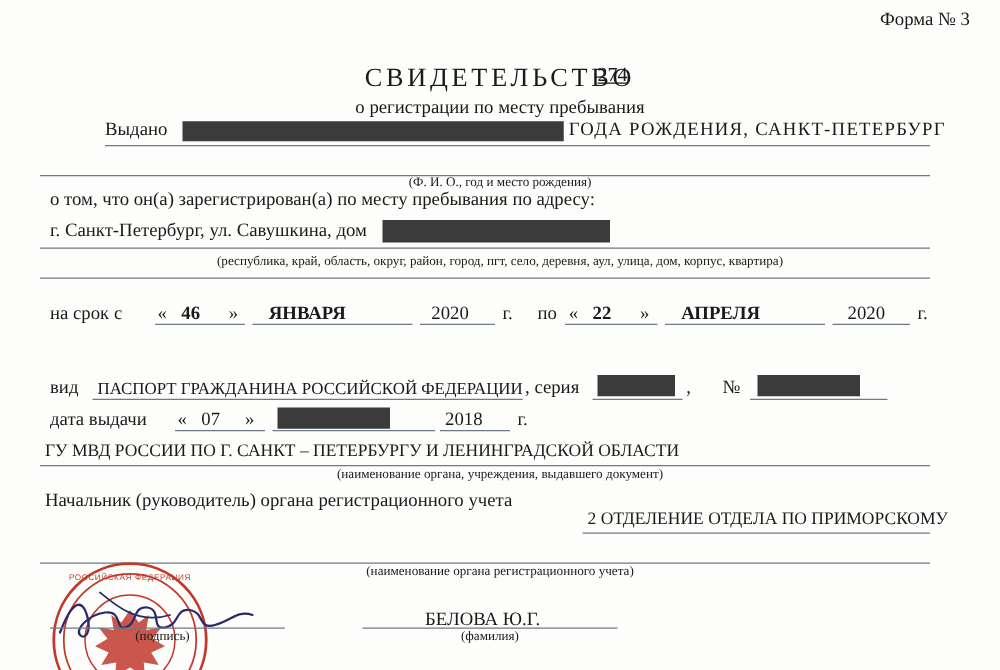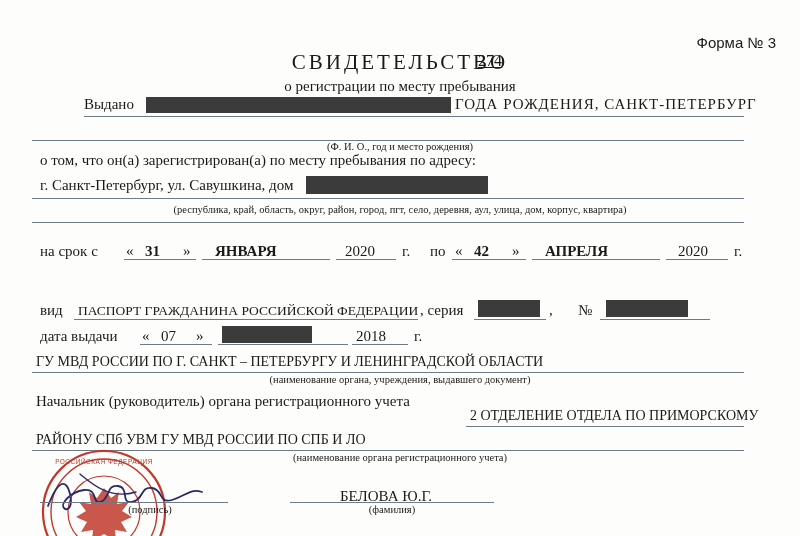--- a/index.html
+++ b/index.html
@@ -13,24 +13,24 @@
   }
   #page {
     position: relative;
     width: 800px;
     height: 536px;
     background: #fdfdfb;
     overflow: hidden;
   }
   .abs { position: absolute; }
   .form-no {
-    top: 34px;
+    top: 8px;
     right: 24px;
     font-size: 15px;
-    font-family: Liberation Sans, sans-serif;
+    font-family: Liberation Serif, serif;
   }
   .title {
     top: 50px;
     left: 0;
     width: 100%;
     text-align: center;
     font-size: 21px;
     letter-spacing: 3px;
     font-family: Liberation Serif, serif;
   }
@@ -109,34 +109,34 @@
   <div class="abs val" style="left:40px; top:177px;">г. Санкт-Петербург, ул. Савушкина, дом</div>
 
   <div class="abs lbl" style="left:40px; top:152px;">о том, что он(а) зарегистрирован(а) по месту пребывания по адресу:</div>
   <div class="abs redact" style="left:306px; top:176px; width:182px; height:18px;"></div>
   <div class="abs rule" style="left:32px; top:198px; width:712px;"></div>
   <div class="abs small-caption" style="top:204px;">(республика, край, область, округ, район, город, пгт, село, деревня, аул, улица, дом, корпус, квартира)</div>
   <div class="abs rule" style="left:32px; top:222px; width:712px;"></div>
 
   <div class="abs lbl" style="left:40px; top:243px;">на срок с</div>
   <div class="abs lbl" style="left:126px; top:243px;">«</div>
-  <div class="abs val" style="left:145px; top:243px; font-weight:bold;">31</div>
+  <div class="abs val" style="left:145px; top:243px; font-weight:bold;">46</div>
   <div class="abs lbl" style="left:183px; top:243px;">»</div>
   <div class="abs rule" style="left:124px; top:259px; width:72px;"></div>
 
   <div class="abs val" style="left:215px; top:243px; font-weight:bold;">ЯНВАРЯ</div>
   <div class="abs rule" style="left:202px; top:259px; width:128px;"></div>
 
   <div class="abs val" style="left:345px; top:243px;">2020</div>
   <div class="abs rule" style="left:336px; top:259px; width:60px;"></div>
   <div class="abs lbl" style="left:402px; top:243px;">г.</div>
 
   <div class="abs lbl" style="left:430px; top:243px;text-align:center;">по</div>
   <div class="abs lbl" style="left:455px; top:243px;">«</div>
-  <div class="abs val" style="left:474px; top:243px; font-weight:bold;">42</div>
+  <div class="abs val" style="left:474px; top:243px; font-weight:bold;">22</div>
   <div class="abs lbl" style="left:512px; top:243px;">»</div>
   <div class="abs rule" style="left:452px; top:259px; width:74px;"></div>
 
   <div class="abs val" style="left:545px; top:243px; font-weight:bold;">АПРЕЛЯ</div>
   <div class="abs rule" style="left:532px; top:259px; width:128px;"></div>
 
   <div class="abs val" style="left:678px; top:243px;">2020</div>
   <div class="abs rule" style="left:666px; top:259px; width:62px;"></div>
   <div class="abs lbl" style="left:734px; top:243px;">г.</div>
 
@@ -163,21 +163,20 @@
   <div class="abs rule" style="left:352px; top:344px; width:56px;"></div>
   <div class="abs lbl" style="left:414px; top:328px;">г.</div>
 
   <div class="abs val" style="left:36px; top:354px; font-size:14px;">ГУ  МВД  РОССИИ  ПО  Г. САНКТ – ПЕТЕРБУРГУ  И  ЛЕНИНГРАДСКОЙ ОБЛАСТИ</div>
   <div class="abs rule" style="left:32px; top:372px; width:712px;"></div>
   <div class="abs small-caption" style="top:374px;">(наименование органа, учреждения, выдавшего документ)</div>
 
   <div class="abs lbl" style="left:36px; top:393px;">Начальник (руководитель) органа регистрационного учета</div>
   <div class="abs val" style="left:470px; top:408px; font-size:14px;">2 ОТДЕЛЕНИЕ ОТДЕЛА  ПО ПРИМОРСКОМУ</div>
   <div class="abs rule" style="left:466px; top:426px; width:278px;"></div>
-  <div class="abs val" style="left:36px; top:432px; font-size:14px;">РАЙОНУ СПб УВМ  ГУ  МВД  РОССИИ  ПО  СПБ  И  ЛО</div>
   <div class="abs rule" style="left:32px; top:450px; width:712px;"></div>
   <div class="abs small-caption" style="top:452px;">(наименование органа регистрационного учета)</div>
 
   <div class="abs stamp">
     <svg width="128" height="128" viewBox="0 0 128 128">
       <circle cx="64" cy="64" r="61" fill="none" stroke="#c0392b" stroke-width="2.2"></circle>
       <circle cx="64" cy="64" r="53" fill="none" stroke="#c0392b" stroke-width="1.4"></circle>
       <circle cx="64" cy="64" r="36" fill="none" stroke="#c0392b" stroke-width="1.2"></circle>
       <g fill="#c0392b" opacity="0.85">
         <path d="M64 40 l7 10 8 -6 -2 12 12 -2 -7 9 10 6 -11 5 6 10 -12 -2 1 11 -12 -7 -12 7 1 -11 -12 2 6 -10 -11 -5 10 -6 -7 -9 12 2 -2 -12 8 6z"></path>
@@ -188,19 +187,19 @@
   </div>
 
   <div class="abs sig">
     <svg width="180" height="50" viewBox="0 0 180 50">
       <path d="M8 36 C18 10, 26 8, 30 24 C33 36, 28 42, 24 38 C20 34, 30 22, 44 20 C58 18, 52 34, 60 32 C70 30, 66 14, 78 16 C90 18, 80 34, 92 32 C104 30, 100 16, 112 18 C124 20, 118 34, 132 30 C146 26, 150 18, 162 22" fill="none" stroke="#2a2a6a" stroke-width="1.8" stroke-linecap="round"></path>
       <path d="M40 4 C52 14, 70 30, 96 22" fill="none" stroke="#2a2a6a" stroke-width="1.4" stroke-linecap="round"></path>
     </svg>
   </div>
 
   <div class="abs rule" style="left:40px; top:502px; width:188px;"></div>
-  <div class="abs smallcap-inline" style="left:56px; top:504px; width:188px;">(подпись)</div>
+  <div class="abs smallcap-inline" style="left:36px; top:504px; width:188px;">(подпись)</div>
 
   <div class="abs val" style="left:340px; top:488px;">БЕЛОВА Ю.Г.</div>
   <div class="abs rule" style="left:290px; top:502px; width:204px;"></div>
   <div class="abs smallcap-inline" style="left:290px; top:504px; width:204px;">(фамилия)</div>
 
 </div>
 
 </body></html>

